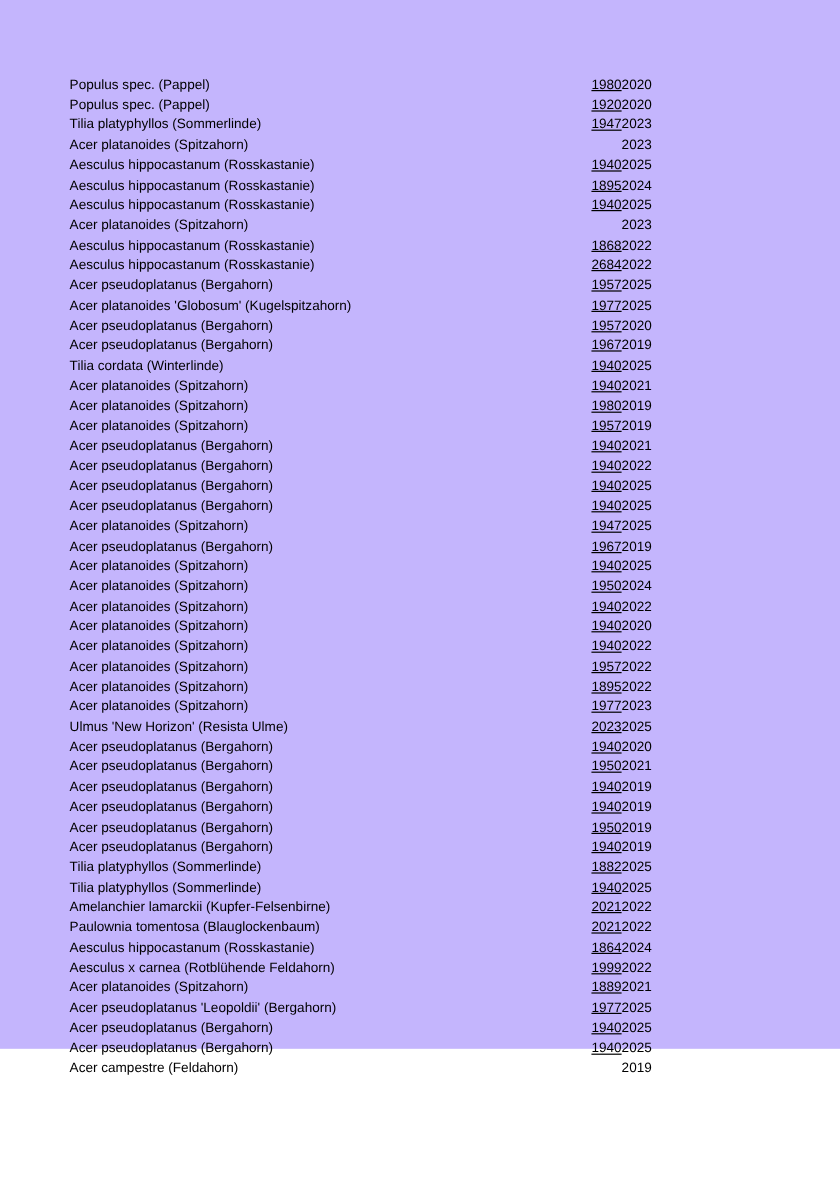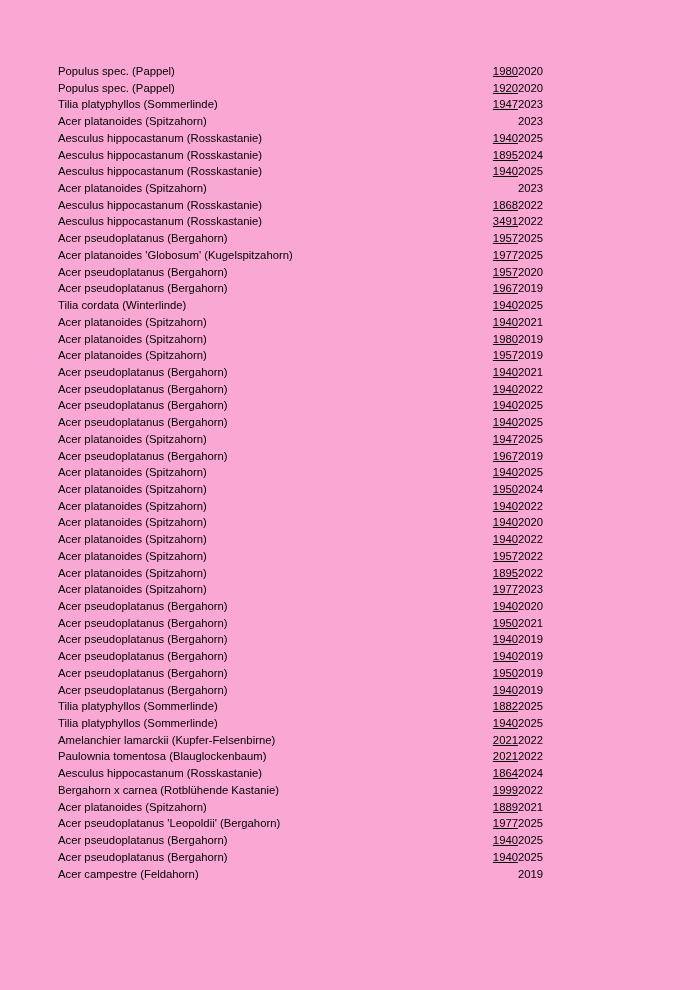--- a/index.html
+++ b/index.html
@@ -13,22 +13,22 @@
     font-family: "Liberation Sans", sans-serif;
     color: #000000;
     position: relative;
     overflow: hidden;
   }
   .page {
     position: absolute;
     left: 0;
     top: 0;
     width: 700px;
-    height: 990px;
-    background: #f9a8d4;
+    height: 874px;
+    background: #c4b5fd;
   }
   .tree-table {
     position: absolute;
     left: 58px;
     top: 63px;
     width: 525px;
     border-collapse: collapse;
   }
   .tree-table tr {
     height: 16.72px;
@@ -100,21 +100,21 @@
           <td class="col-planted"></td>
           <td class="col-checked">2023</td>
         </tr>
         <tr>
           <td class="col-species">Aesculus hippocastanum (Rosskastanie)</td>
           <td class="col-planted">1868</td>
           <td class="col-checked">2022</td>
         </tr>
         <tr>
           <td class="col-species">Aesculus hippocastanum (Rosskastanie)</td>
-          <td class="col-planted">3491</td>
+          <td class="col-planted">2684</td>
           <td class="col-checked">2022</td>
         </tr>
         <tr>
           <td class="col-species">Acer pseudoplatanus (Bergahorn)</td>
           <td class="col-planted">1957</td>
           <td class="col-checked">2025</td>
         </tr>
         <tr>
           <td class="col-species">Acer platanoides 'Globosum' (Kugelspitzahorn)</td>
           <td class="col-planted">1977</td>
@@ -214,20 +214,25 @@
           <td class="col-species">Acer platanoides (Spitzahorn)</td>
           <td class="col-planted">1895</td>
           <td class="col-checked">2022</td>
         </tr>
         <tr>
           <td class="col-species">Acer platanoides (Spitzahorn)</td>
           <td class="col-planted">1977</td>
           <td class="col-checked">2023</td>
         </tr>
         <tr>
+          <td class="col-species">Ulmus 'New Horizon' (Resista Ulme)</td>
+          <td class="col-planted">2023</td>
+          <td class="col-checked">2025</td>
+        </tr>
+        <tr>
           <td class="col-species">Acer pseudoplatanus (Bergahorn)</td>
           <td class="col-planted">1940</td>
           <td class="col-checked">2020</td>
         </tr>
         <tr>
           <td class="col-species">Acer pseudoplatanus (Bergahorn)</td>
           <td class="col-planted">1950</td>
           <td class="col-checked">2021</td>
         </tr>
         <tr>
@@ -269,21 +274,21 @@
           <td class="col-species">Paulownia tomentosa (Blauglockenbaum)</td>
           <td class="col-planted">2021</td>
           <td class="col-checked">2022</td>
         </tr>
         <tr>
           <td class="col-species">Aesculus hippocastanum (Rosskastanie)</td>
           <td class="col-planted">1864</td>
           <td class="col-checked">2024</td>
         </tr>
         <tr>
-          <td class="col-species">Bergahorn x carnea (Rotblühende Kastanie)</td>
+          <td class="col-species">Aesculus x carnea (Rotblühende Feldahorn)</td>
           <td class="col-planted">1999</td>
           <td class="col-checked">2022</td>
         </tr>
         <tr>
           <td class="col-species">Acer platanoides (Spitzahorn)</td>
           <td class="col-planted">1889</td>
           <td class="col-checked">2021</td>
         </tr>
         <tr>
           <td class="col-species">Acer pseudoplatanus 'Leopoldii' (Bergahorn)</td>

